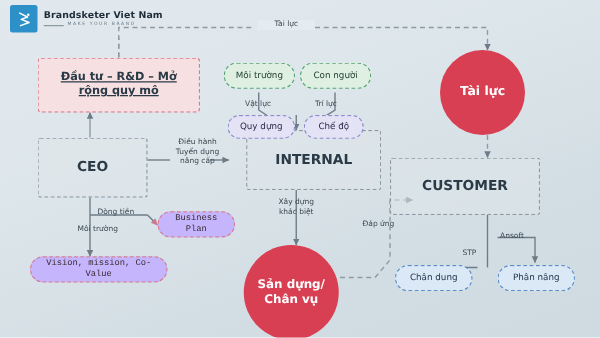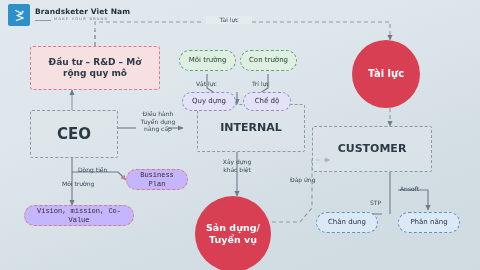--- a/index.html
+++ b/index.html
@@ -20,21 +20,21 @@
   .logo-text{display:flex;flex-direction:column;line-height:1;}
   .logo-name{font-size:7.5px;font-weight:bold;color:#1d2c38;letter-spacing:.1px;}
   .logo-tag{font-size:3.6px;color:#6c7b86;letter-spacing:1.3px;margin-top:2.5px;
     display:flex;align-items:center;gap:3px;}
   .logo-tag .rule{display:inline-block;width:16px;height:1px;background:#8d9aa4;}
 
   
   .box-dashed{border:1.4px dashed #8e9aa3;background:rgba(222,229,234,.55);
     border-radius:2px;font-weight:bold;color:#2a3a46;}
   .box-pink{border:1.4px dashed #d97a8e;background:#f6e0e2;border-radius:3px;
-    color:#2a3a46;font-weight:bold;}
+    color:#2a3a46;font-weight:bold;text-decoration:underline;}
   .pill{border-radius:11px;border:1.3px dashed;font-size:7px;padding:0 6px;}
   .pill-green{border-color:#5aa578;background:#dff0e3;color:#24402f;}
   .pill-purple{border-color:#8d8ccd;background:#e4e2f5;color:#2c2b4a;}
   .pill-pink{border-color:#d97a8e;background:#c4b5fd;color:#3a2a30;font-family:Liberation Mono, monospace;}
   .pill-blue{border-color:#5b8fc9;background:#dbe8f6;color:#23364c;}
   .circle{border-radius:50%;background:#d93f52;color:#fff;font-weight:bold;}
 
   .edge-label{position:absolute;font-size:6px;color:#3a4752;text-align:center;
     line-height:1.25;white-space:nowrap;}
 </style>
@@ -95,47 +95,47 @@
       <i class="rule"></i>
         <span>MAKE YOUR BRAND</span>
     </span>
   </span>
 </div>
 
 <div class="node box-pink" style="left:30px;top:46px;width:130px;height:44px;font-size:9px;padding:0 6px;">
   <span>Đầu tư – R&amp;D – Mở rộng quy mô</span>
 </div>
 
-<div class="node box-dashed" style="left:30px;top:110px;width:88px;height:48px;font-size:15px;">
+<div class="node box-dashed" style="left:30px;top:110px;width:88px;height:48px;font-size:11px;">
   <span>CEO</span>
 </div>
 
 <div class="node box-dashed" style="left:197px;top:104px;width:108px;height:48px;font-size:11px;">
   <span>INTERNAL</span>
 </div>
 
 <div class="node box-dashed" style="left:312px;top:126px;width:120px;height:46px;font-size:11px;">
   <span>CUSTOMER</span>
 </div>
 
 <div class="node circle" style="left:352px;top:40px;width:68px;height:68px;font-size:10px;">
   <span>Tài lực</span>
 </div>
 
 <div class="node circle" style="left:195px;top:196px;width:76px;height:76px;font-size:9.5px;flex-direction:column;">
   <span>Sản dựng/</span>
-  <span>Tuyển vụ</span>
+  <span>Chân vụ</span>
 </div>
 
 <div class="node pill pill-green" style="left:179px;top:50px;width:57px;height:21px;">
   <span>Môi trường</span>
 </div>
 
 <div class="node pill pill-green" style="left:240px;top:50px;width:57px;height:21px;">
-  <span>Con trường</span>
+  <span>Con người</span>
 </div>
 
 <div class="node pill pill-purple" style="left:182px;top:92px;width:54px;height:19px;">
   <span>Quy dựng</span>
 </div>
 
 <div class="node pill pill-purple" style="left:243px;top:92px;width:48px;height:19px;">
   <span>Chế độ</span>
 </div>
 

